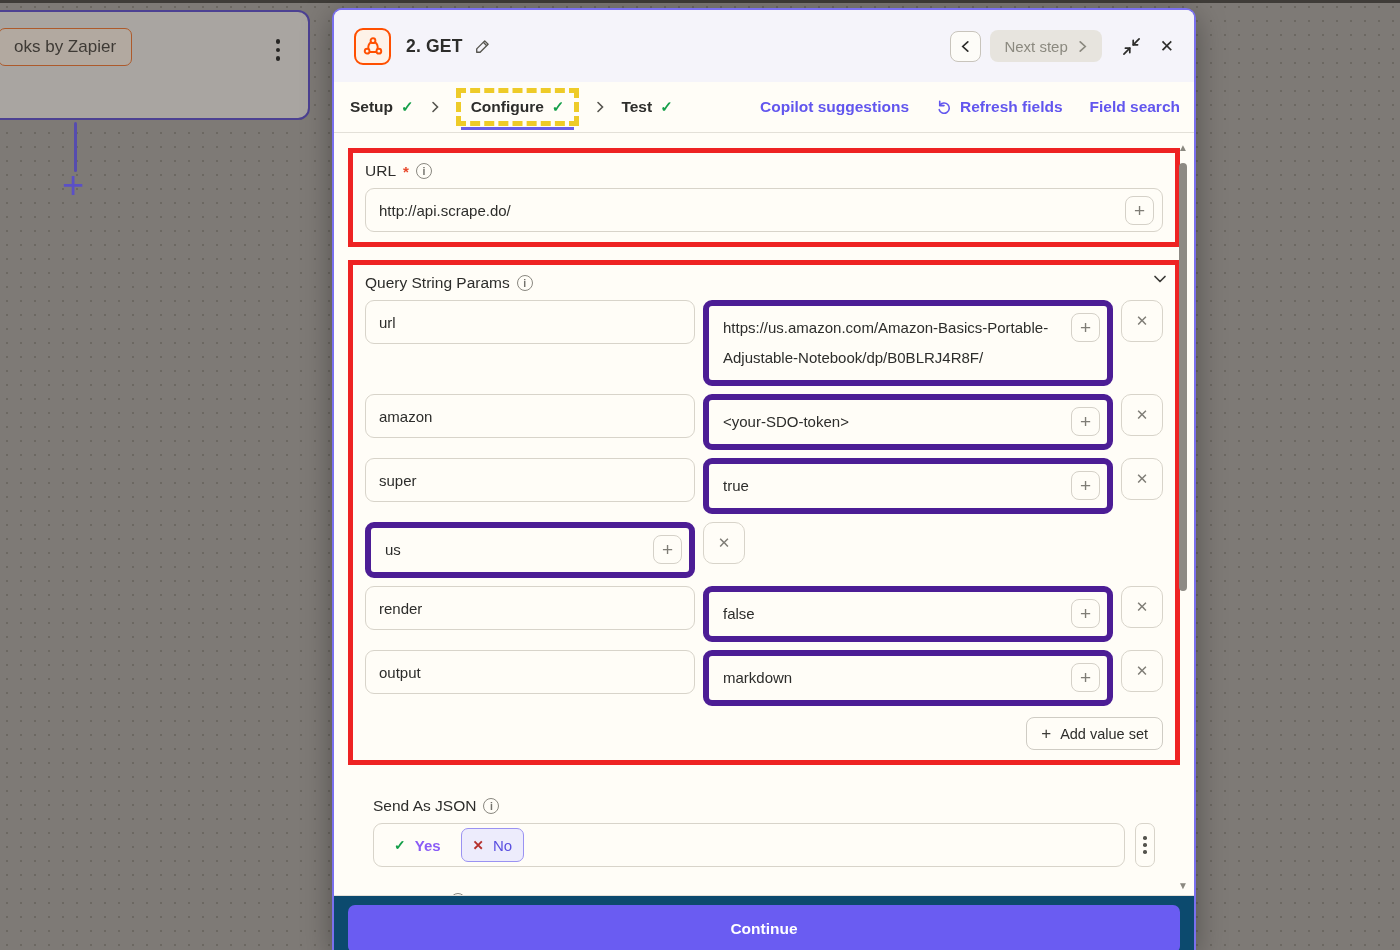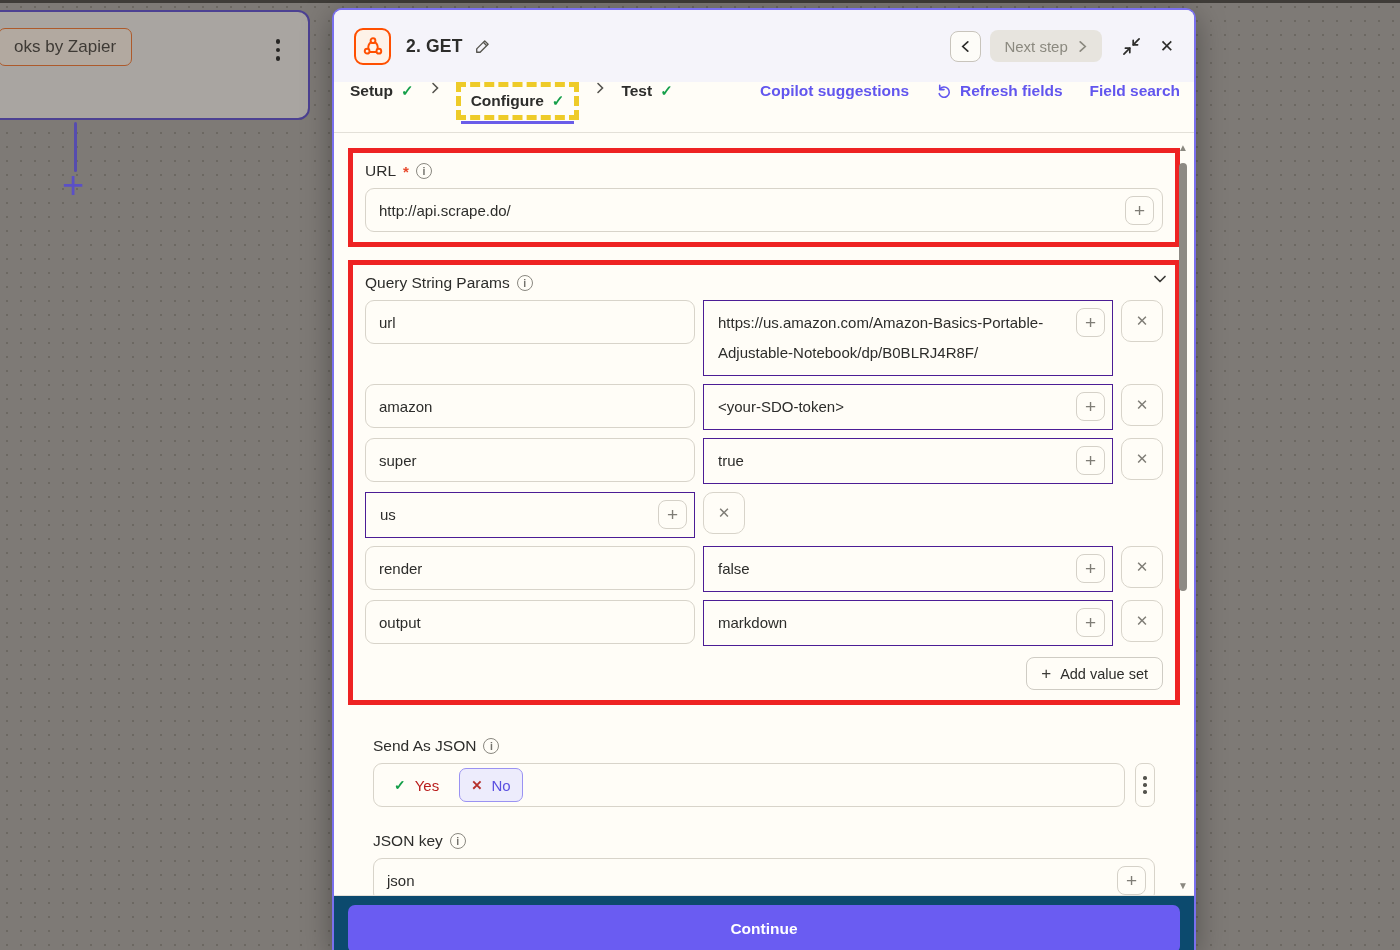--- a/index.html
+++ b/index.html
@@ -52,21 +52,21 @@
   }
   .next-step-btn {
     margin-left:9px; height:32px; padding:0 14px; background:#e7e4de; border:none; border-radius:8px;
     color:#8b897f; font-size:15px; display:flex; align-items:center; gap:9px; font-family:inherit; cursor:default;
   }
   .compress-btn { margin-left:20px; display:flex; cursor:pointer; }
   .close-btn { margin-left:19px; font-size:17px; color:#2d2d2b; cursor:pointer; line-height:1; }
 
   
   .tab-row {
-    height:51px; display:flex; align-items:flex-start; padding:0 14px 0 16px;
+    height:51px; display:flex; align-items:center; padding:0 14px 0 16px;
     border-bottom:1px solid #e3e0d8; position:relative; background:#fffdf7;
   }
   .tab { display:flex; align-items:center; gap:8px; font-size:15.5px; font-weight:700; color:#2d2d2b; cursor:pointer; }
   .check { color:#159f4a; font-size:15px; font-weight:700; }
   .crumb-sep { margin:0 15px; display:flex; }
   .configure-wrap {
     border:5px dashed #eecb28; padding:5px 10px; position:relative; background:transparent;
   }
   .configure-wrap::after {
     content:""; position:absolute; left:0; right:0; bottom:-9px; height:3.5px; background:#6a5de9;
@@ -99,21 +99,21 @@
     cursor:pointer; font-family:inherit;
   }
   .section-chevron { position:absolute; right:7px; top:6px; display:flex; cursor:pointer; }
 
   .param-row { display:grid; grid-template-columns:330px 1fr 42px; gap:8px; margin-top:8px; align-items:start; }
   .param-key {
     min-height:44px; border:1px solid #d8d4ca; border-radius:9px; background:#fffdf7;
     display:flex; align-items:center; padding:0 13px; font-size:15px; cursor:text;
   }
   .param-value {
-    min-height:44px; border:1px solid #4c1d95; border-radius:0; background:#fffdf7;
+    min-height:44px; border:6px solid #4c1d95; border-radius:9px; background:#fffdf7;
     padding:7px 48px 7px 14px; font-size:15px; line-height:30px; position:relative;
     overflow-wrap:anywhere; cursor:text;
   }
   .param-value .mini-plus-btn { position:absolute; right:7px; top:7px; }
   .row-x-btn {
     width:42px; height:42px; border:1px solid #d8d4ca; border-radius:10px; background:#fffdf7;
     color:#7f7d76; font-size:15px; display:flex; align-items:center; justify-content:center; cursor:pointer;
   }
   .add-set-row { display:flex; justify-content:flex-end; margin-top:11px; }
   .add-set-btn {
@@ -125,21 +125,21 @@
 
   .plain-section { margin:32px 39px 0; }
   .plain-section.tight { margin-top:25px; }
   .toggle-row { display:grid; grid-template-columns:1fr 20px; gap:10px; margin-top:8px; align-items:stretch; }
   .toggle-box {
     height:44px; border:1px solid #d8d4ca; border-radius:9px; background:#fffdf7;
     display:flex; align-items:center; padding:0 9px; gap:9px;
   }
   .opt { display:flex; align-items:center; gap:9px; padding:0 11px; height:34px; border-radius:7px; font-size:15px; cursor:pointer; }
   .opt-yes .mark { color:#159f4a; font-size:14px; font-weight:700; }
-  .opt-yes .lbl { color:#b91c1c; }
+  .opt-yes .lbl { color:#8b5cf6;font-weight:bold; }
   .opt-no { background:#edecfc; border:1px solid #9a92f2; }
   .opt-no .mark { color:#b5302c; font-size:13.5px; font-weight:700; }
   .opt-no .lbl { color:#5a4fe0; }
   .kebab-btn {
     border:1px solid #d8d4ca; border-radius:7px; background:#fffdf7; width:20px;
     display:flex; flex-direction:column; align-items:center; justify-content:center; gap:3.5px; cursor:pointer;
   }
   .kebab-btn i { width:3.5px; height:3.5px; border-radius:50%; background:#55544e; }
 
   

